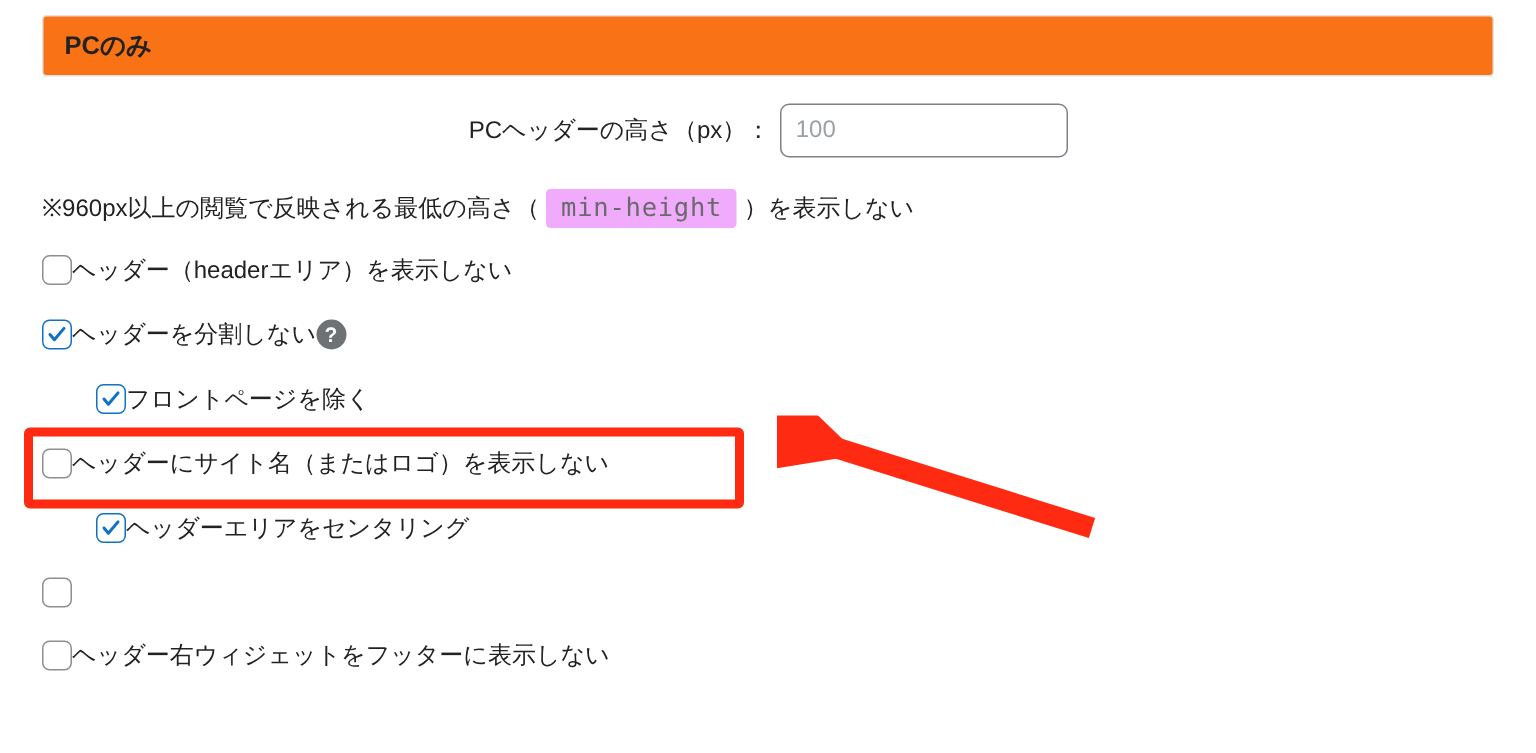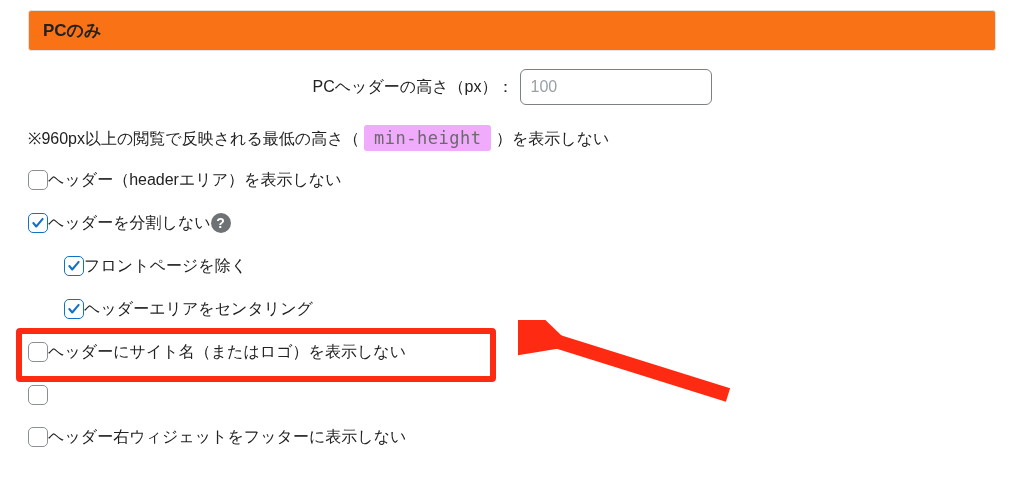--- a/index.html
+++ b/index.html
@@ -142,48 +142,48 @@
 
   <div class="opt-row indent">
     <span class="cb checked">
       <svg width="14" height="14" viewBox="0 0 24 24" fill="none" stroke="#1172c4" stroke-width="3.5" stroke-linecap="round" stroke-linejoin="round">
           <polyline points="4 12 9 18 20 5"></polyline>
         </svg>
     </span>
     <span class="opt-label">フロントページを除く</span>
   </div>
 
-  <div class="opt-row indent">
-    <span class="cb checked">
-      <svg width="14" height="14" viewBox="0 0 24 24" fill="none" stroke="#1172c4" stroke-width="3.5" stroke-linecap="round" stroke-linejoin="round">
-          <polyline points="4 12 9 18 20 5"></polyline>
-        </svg>
-    </span>
-    <span class="opt-label">ヘッダーエリアをセンタリング</span>
-  </div>
-
   <div class="opt-row" style="position:relative;">
     <span class="cb">
       
     </span>
     <span class="opt-label">ヘッダーにサイト名（またはロゴ）を表示しない</span>
 
     <span class="highlight-box"></span>
     <span class="arrow-wrap">
       <svg width="240" height="90" viewBox="0 0 240 90">
         <defs>
           <marker id="ah" markerWidth="10" markerHeight="10" refX="2" refY="5" orient="auto">
             <path d="M0,5 L10,0 L10,10 Z" fill="#ff2a12"></path>
           </marker>
         </defs>
         <line x1="210" y1="75" x2="28" y2="18" stroke="#ff2a12" stroke-width="14" marker-end="url(#ah)"></line>
       </svg>
     </span>
   </div>
 
+  <div class="opt-row indent">
+    <span class="cb checked">
+      <svg width="14" height="14" viewBox="0 0 24 24" fill="none" stroke="#1172c4" stroke-width="3.5" stroke-linecap="round" stroke-linejoin="round">
+          <polyline points="4 12 9 18 20 5"></polyline>
+        </svg>
+    </span>
+    <span class="opt-label">ヘッダーエリアをセンタリング</span>
+  </div>
+
   <div class="opt-row">
     <span class="cb">
       
     </span>
   </div>
 
   <div class="opt-row">
     <span class="cb">
       
     </span>

